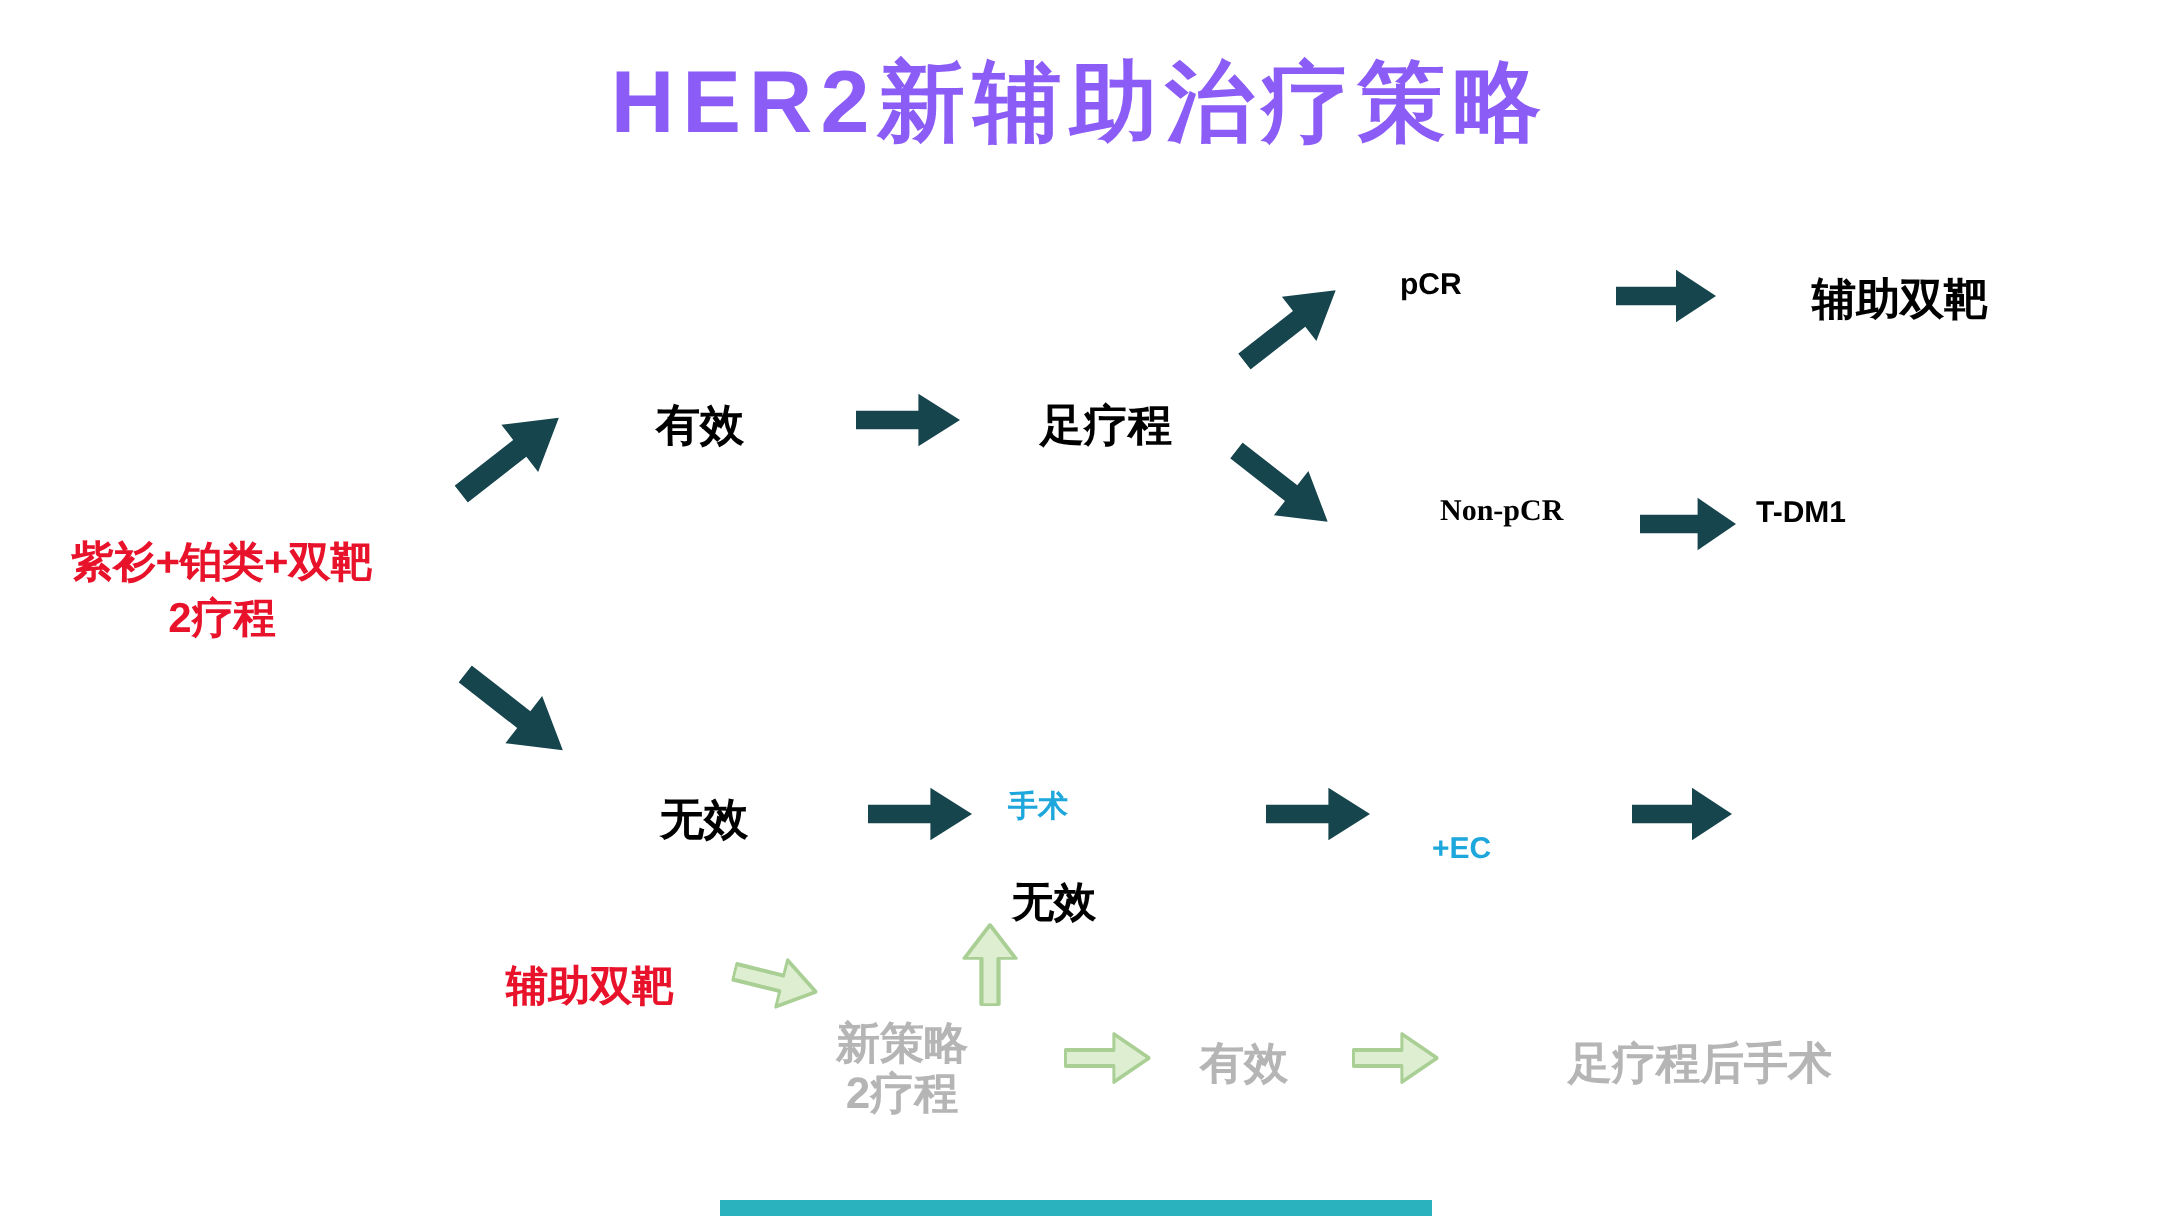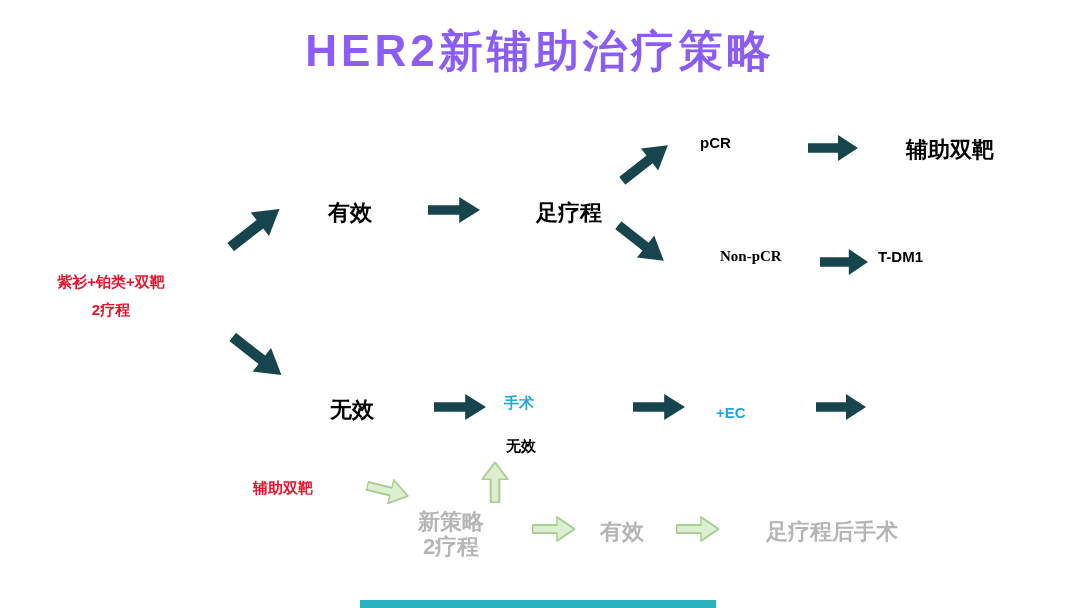--- a/index.html
+++ b/index.html
@@ -16,21 +16,21 @@
     position:relative;width:1080px;height:608px;background:#ffffff;overflow:hidden;
     font-family:"Liberation Sans","DejaVu Sans",sans-serif;
   }
   .title{
     position:absolute;left:0;top:22px;width:100%;text-align:center;
     font-size:44px;font-weight:800;color:#8b5cf6;letter-spacing:4px;
   }
   .node{position:absolute;font-weight:700;color:#000;white-space:nowrap;}
   .sz22{font-size:22px;}
   .sz23{font-size:15px;}
-  .sz21{font-size:15px;}
+  .sz21{font-size:21px;}
   .sz19{font-size:22px;}
   .red{color:var(--red);}
   .cyan{color:var(--cyan);}
   .gray{color:var(--gray);font-weight:700;}
   .center{text-align:center;}
   .two-line{line-height:28px;}
   .arrow{position:absolute;}
   .arrow svg{display:block;}
   .bottom-bar{
     position:absolute;left:360px;top:600px;width:356px;height:8px;
@@ -127,34 +127,34 @@
     </svg>
   </div>
 
   <div class="arrow" style="left:676px;top:514px;">
     <svg width="44" height="30" viewBox="0 0 60 30" preserveAspectRatio="none">
       <polygon points="1,11 34,11 34,3 58,15 34,27 34,19 1,19" style="fill:var(--green-fill,#ddefd0);stroke:var(--green-stroke,#a9cf95);stroke-width:2" stroke-linejoin="round"></polygon>
     </svg>
   </div>
 
   <div class="node sz22" style="left:328px;top:198px;">有效</div>
-  <div class="node sz22" style="left:520px;top:198px;margin-left:16px;">足疗程</div>
+  <div class="node sz22" style="left:520px;top:198px;">足疗程</div>
   <div class="node sz23" style="left:700px;top:134px;">pCR</div>
   <div class="node sz22" style="left:906px;top:135px;">辅助双靶</div>
   <div class="node sz23" style="left:720px;top:248px;font-family:Liberation Serif, serif;">Non-pCR</div>
   <div class="node sz23" style="left:878px;top:248px;">T-DM1</div>
 
   <div class="node sz22" style="left:330px;top:395px;">无效</div>
   <div class="node cyan sz23" style="left:504px;top:394px;">手术</div>
   <div class="node sz21" style="left:506px;top:437px;">无效</div>
-  <div class="node cyan sz23" style="left:716px;top:404px;text-align:right;">+EC</div>
+  <div class="node cyan sz23" style="left:716px;top:416px;text-align:right;">+EC</div>
 
   <div class="node red sz21" style="left:253px;top:479px;">辅助双靶</div>
   <div class="node gray sz19 center" style="left:418px;top:509px;width:66px;line-height:25px;">
     <div>新策略</div>
     <div>2疗程</div>
   </div>
   <div class="node gray sz19" style="left:600px;top:517px;">有效</div>
-  <div class="node gray sz19" style="left:766px;top:517px;">足疗程后手术</div>
+  <div class="node gray sz19" style="left:784px;top:517px;">足疗程后手术</div>
 
   <div class="bottom-bar"></div>
 
 </div>
 
 </body></html>

